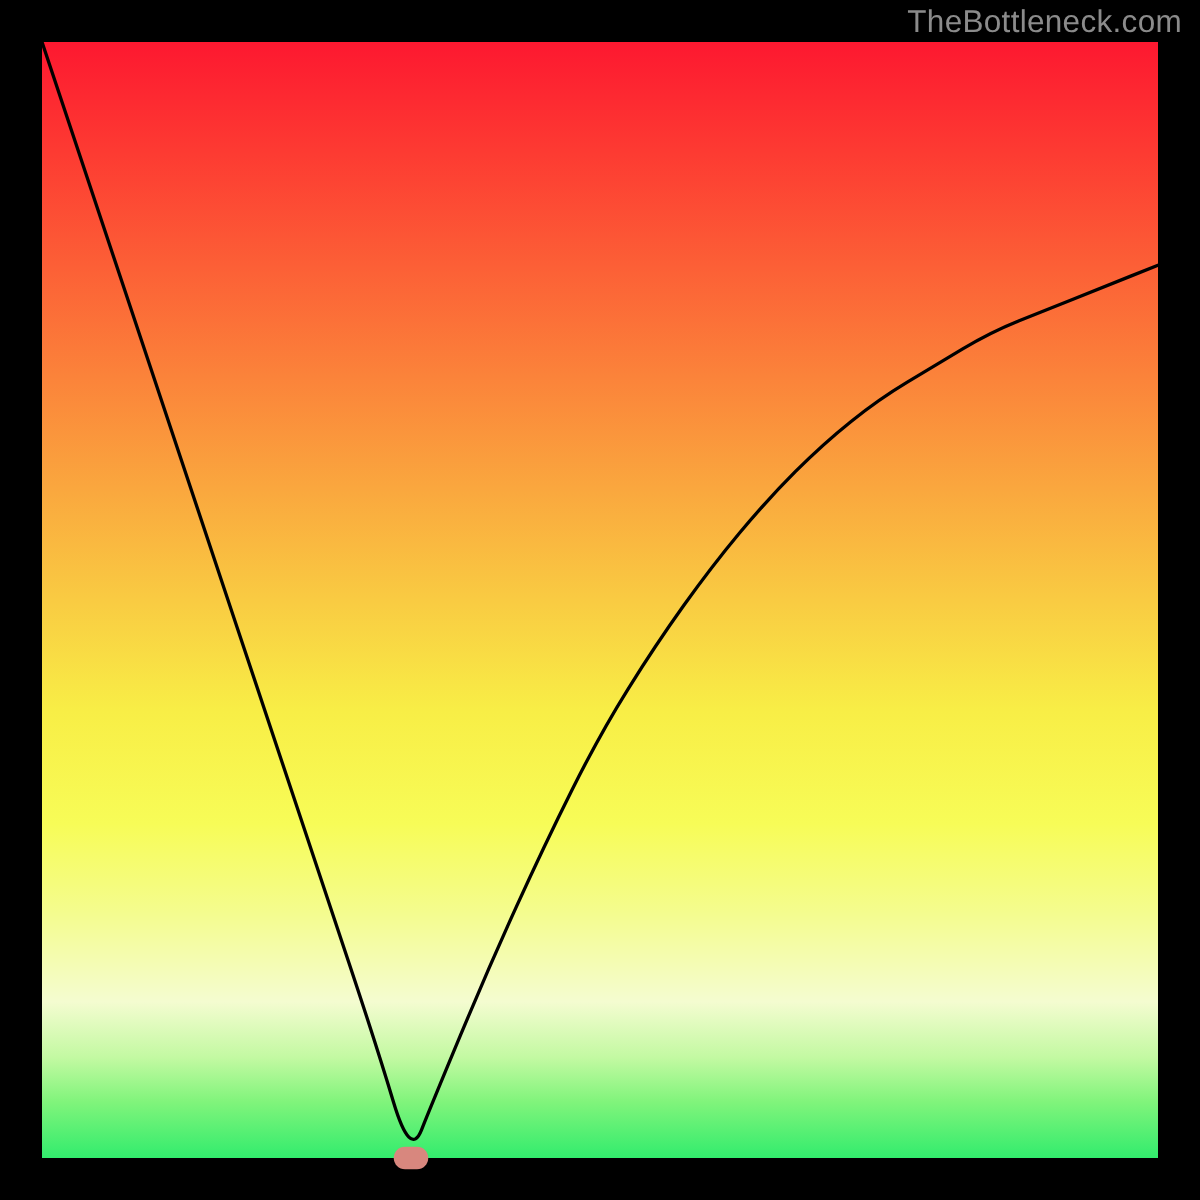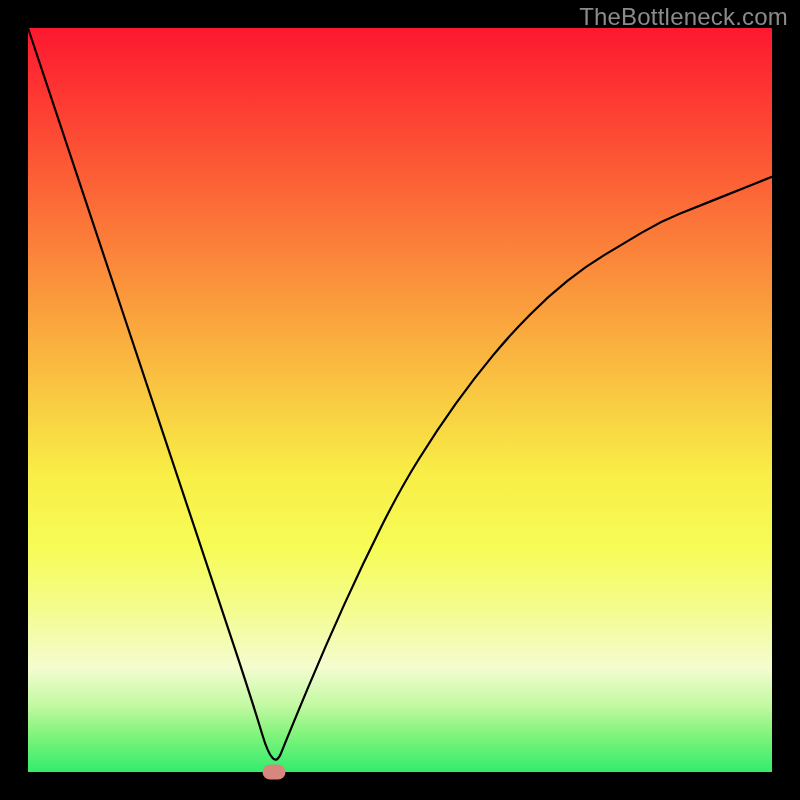--- a/index.html
+++ b/index.html
@@ -15,21 +15,21 @@
     position: relative;
     width: 800px;
     height: 800px;
     background: #000;
   }
   .watermark {
     position: absolute;
     top: 3px;
     right: 12px;
     color: #8b8b8b;
-    font-size: 24px;
+    font-size: 21px;
     font-weight: 500;
     letter-spacing: 0.2px;
     z-index: 10;
   }
   .plot-area {
     position: absolute;
     left: 28px;
     top: 28px;
     width: 744px;
     height: 744px;

